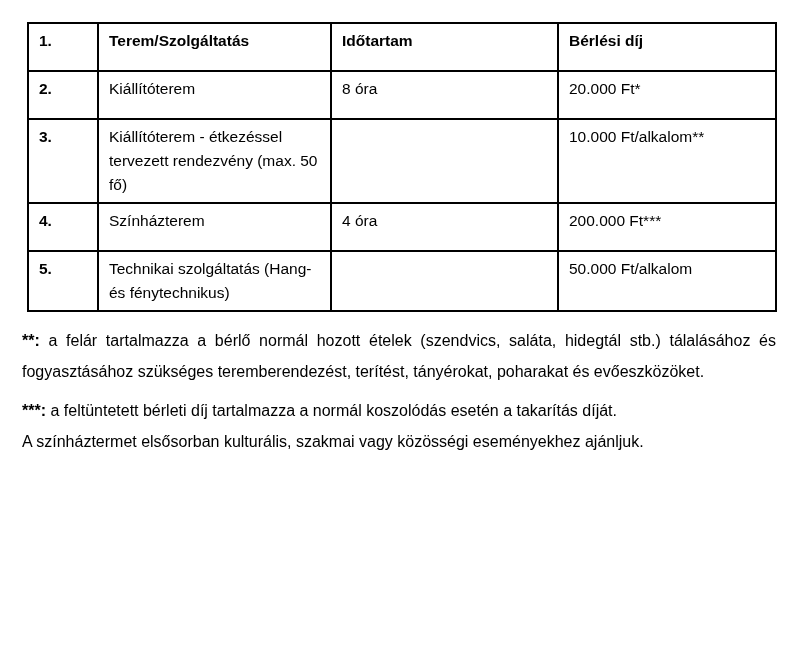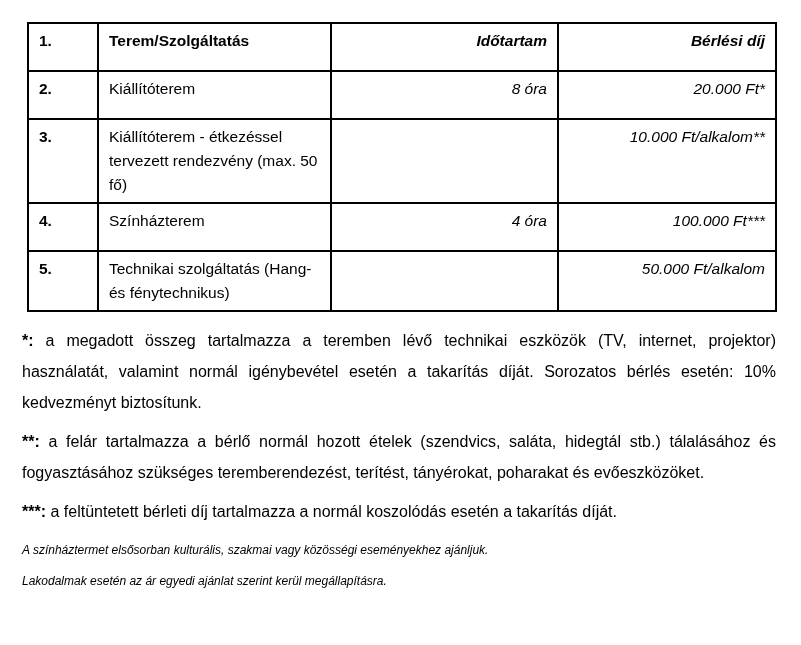--- a/index.html
+++ b/index.html
@@ -26,42 +26,41 @@
   table.pricing td {
     border: 2px solid #000000;
     vertical-align: top;
     padding: 5px 10px;
     font-size: 15.5px;
     line-height: 24px;
     background: #ffffff;
   }
   td.c-num { font-weight: bold; }
   tr.header-row td { font-weight: bold; }
-  td.c-center { text-align: right; font-style: italic; }
+  td.c-center { text-align: left; }
   tr.h48 td { height: 48px; }
   tr.h75 td { height: 75px; }
   tr.h51 td { height: 51px; }
   .notes {
     position: absolute;
     left: 22px;
     top: 325px;
     width: 754px;
   }
   .note {
     font-size: 16px;
     line-height: 31px;
     text-align: justify;
     margin: 0 0 8px 0;
   }
   .note .marker { font-weight: bold; }
-  .note.single { text-align: left; margin-bottom: 8px; }
+  .note.single { text-align: left; margin-bottom: 0; }
   .note-italic {
-    font-size: 12px;
+    font-size: 16px;
     line-height: 31px;
-    font-style: italic;
     text-align: left;
     margin: 0;
   }
 </style>
 </head>
 <body>
 
 <div class="page">
 
   <table class="pricing">
@@ -87,32 +86,30 @@
       <tr class="h75">
         <td class="c-num">3.</td>
         <td>Kiállítóterem - étkezéssel tervezett rendezvény (max. 50 fő)</td>
         <td class="c-center"></td>
         <td class="c-center">10.000 Ft/alkalom**</td>
       </tr>
       <tr class="h48">
         <td class="c-num">4.</td>
         <td>Színházterem</td>
         <td class="c-center">4 óra</td>
-        <td class="c-center">100.000 Ft***</td>
+        <td class="c-center">200.000 Ft***</td>
       </tr>
       <tr class="h51">
         <td class="c-num">5.</td>
         <td>Technikai szolgáltatás (Hang- és fénytechnikus)</td>
         <td class="c-center"></td>
         <td class="c-center">50.000 Ft/alkalom</td>
       </tr>
     </tbody>
   </table>
 
   <div class="notes">
-    <p class="note"><span class="marker">*:</span><span> a megadott összeg tartalmazza a teremben lévő technikai eszközök (TV, internet, projektor) használatát, valamint normál igénybevétel esetén a takarítás díját. Sorozatos bérlés esetén: 10% kedvezményt biztosítunk.</span></p>
     <p class="note"><span class="marker">**:</span><span> a felár tartalmazza a bérlő normál hozott ételek (szendvics, saláta, hidegtál stb.) tálalásához és fogyasztásához szükséges teremberendezést, terítést, tányérokat, poharakat és evőeszközöket.</span></p>
     <p class="note single"><span class="marker">***:</span><span> a feltüntetett bérleti díj tartalmazza a normál koszolódás esetén a takarítás díját.</span></p>
     <p class="note-italic">A színháztermet elsősorban kulturális, szakmai vagy közösségi eseményekhez ajánljuk.</p>
-    <p class="note-italic">Lakodalmak esetén az ár egyedi ajánlat szerint kerül megállapításra.</p>
   </div>
 
 </div>
 
 </body></html>

